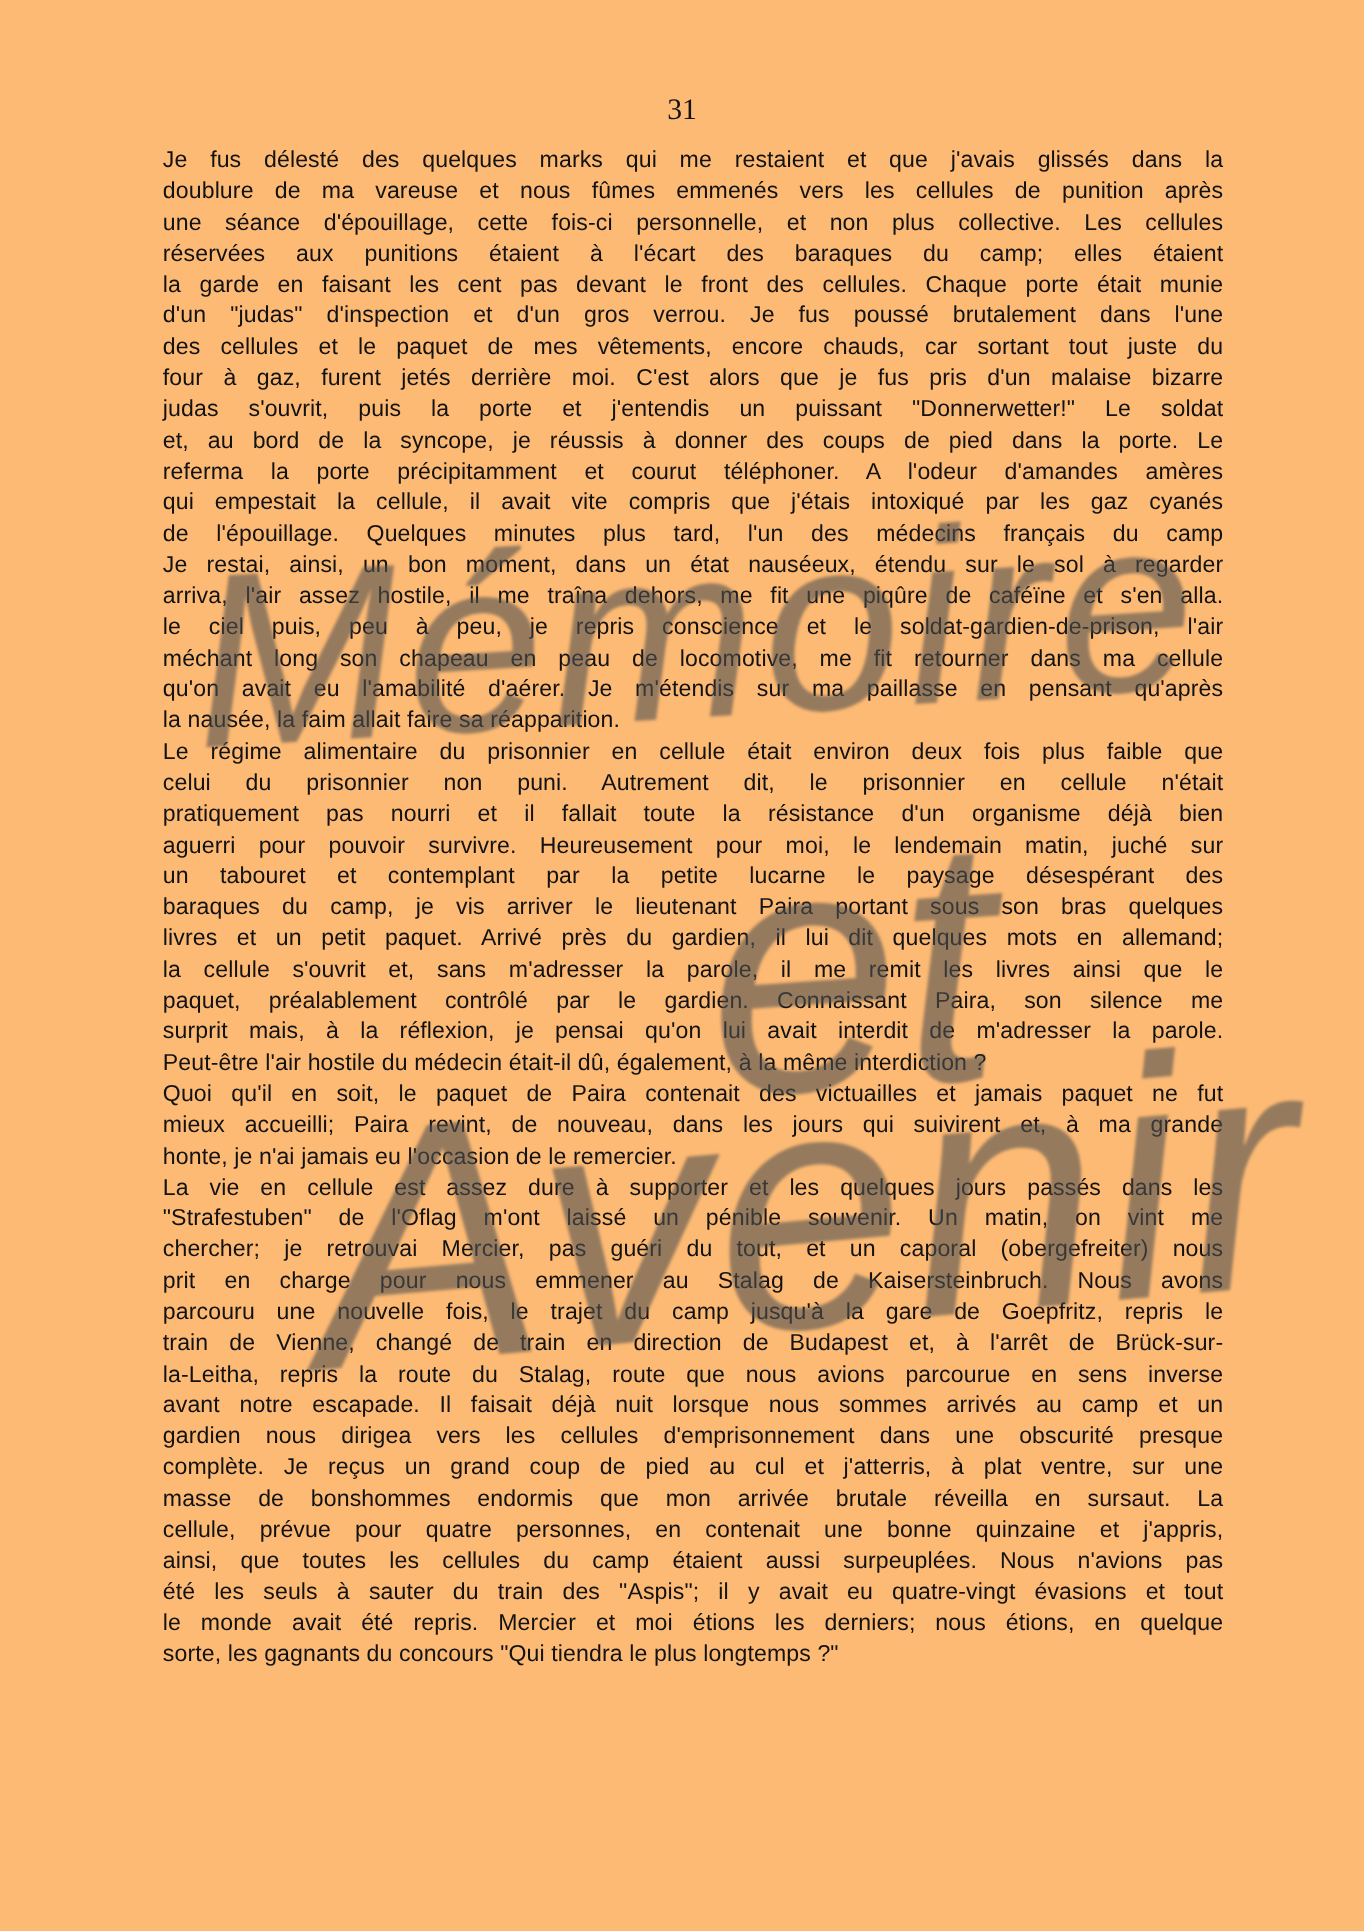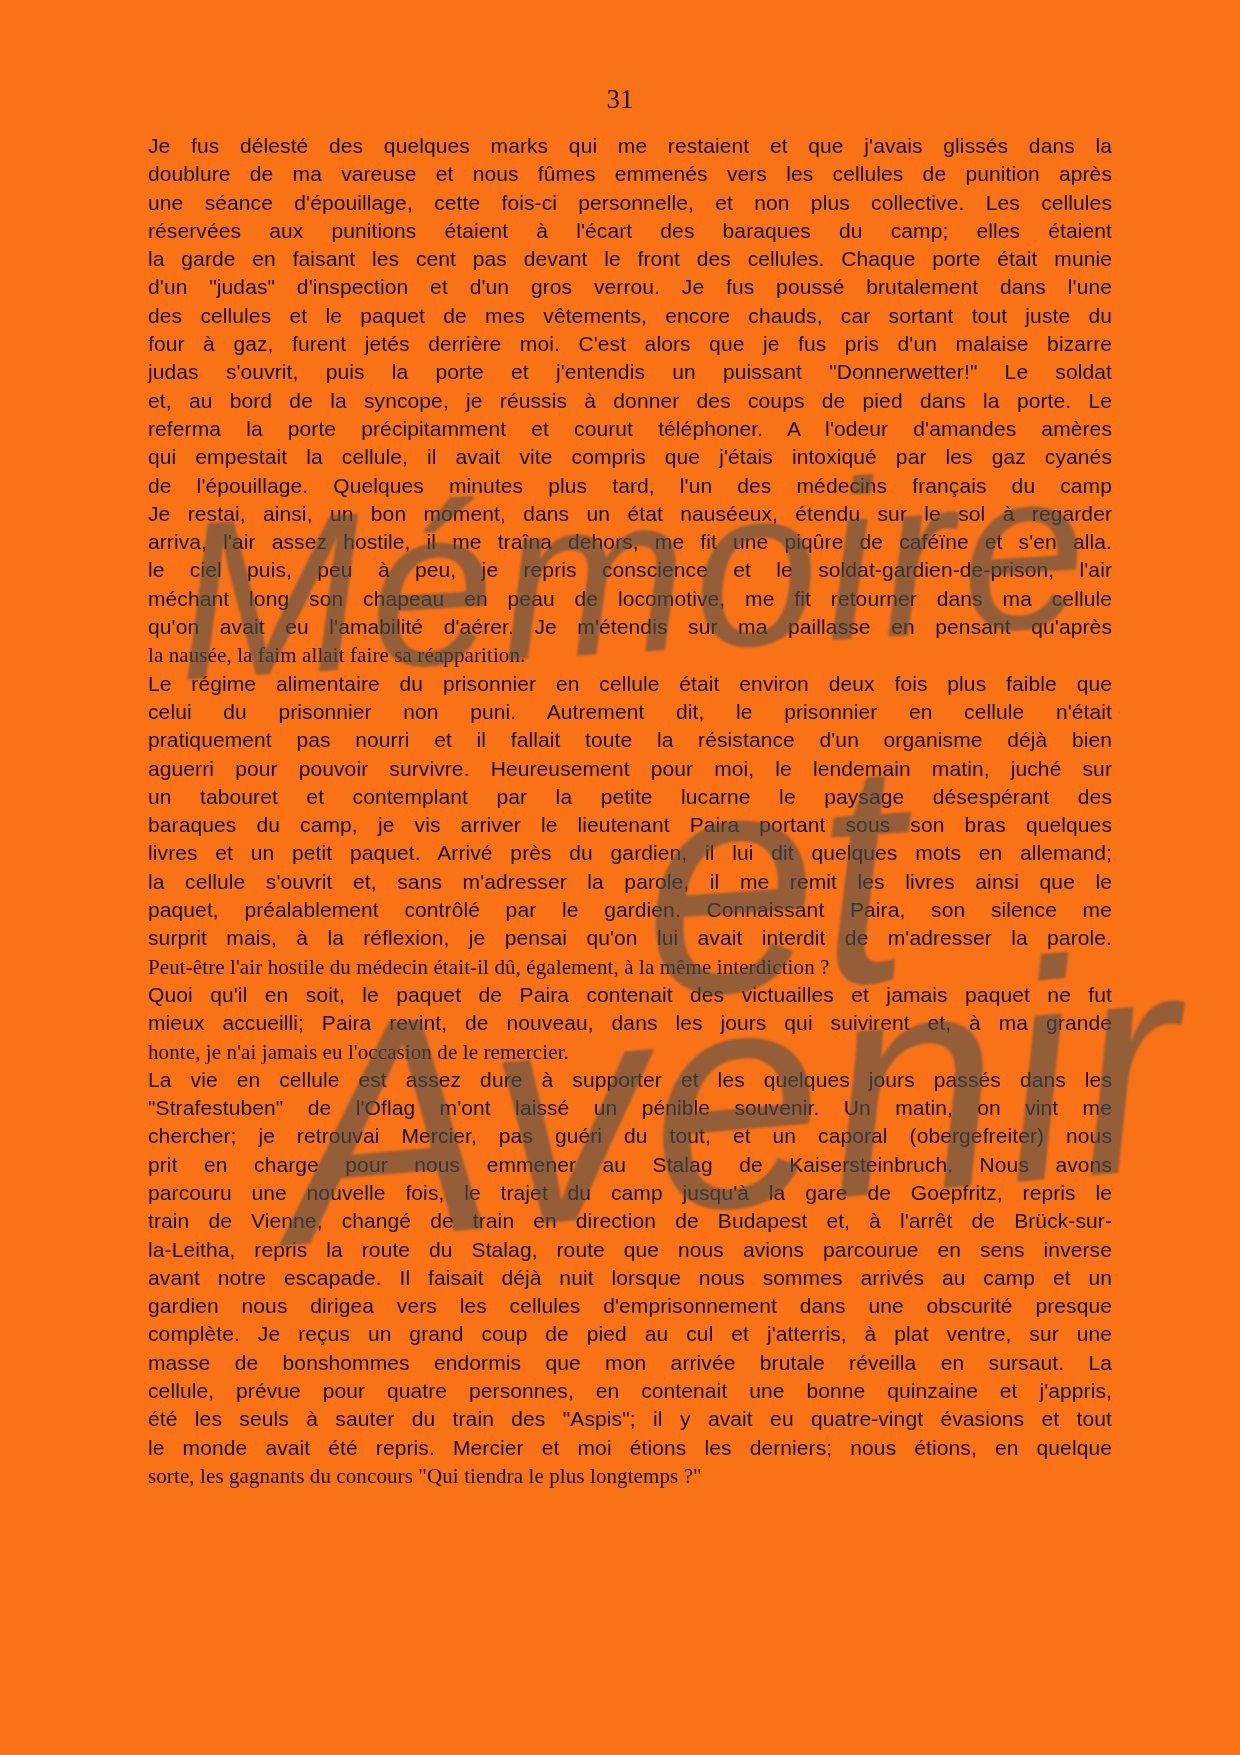--- a/index.html
+++ b/index.html
@@ -4,21 +4,21 @@
 <style>
   html, body {
     margin: 0;
     padding: 0;
     background: #ffffff;
   }
   .page {
     position: relative;
     width: 1240px;
     height: 1755px;
-    background: #f97316;
+    background: #fdba74;
     overflow: hidden;
     font-family: "Liberation Sans", sans-serif;
   }
   .page-number {
     position: absolute;
     top: 84px;
     left: 0;
     width: 100%;
     text-align: center;
     font-family: "Liberation Serif", serif;
@@ -38,21 +38,20 @@
   .para { margin: 0; }
   .line {
     text-align: justify;
     text-align-last: justify;
     height: 28.3px;
     overflow: visible;
     white-space: normal;
   }
   .line.last {
     text-align-last: left;
-    font-family: Liberation Serif, serif;
   }
   .watermark-layer {
     position: absolute;
     left: 0; top: 0; right: 0; bottom: 0;
     pointer-events: none;
     filter: blur(1.3px);
   }
   .wm {
     position: absolute;
     font-style: italic;
@@ -138,20 +137,21 @@
         <div class="line">chercher; je retrouvai Mercier, pas guéri du tout, et un caporal (obergefreiter) nous</div>
         <div class="line">prit en charge pour nous emmener au Stalag de Kaisersteinbruch. Nous avons</div>
         <div class="line">parcouru une nouvelle fois, le trajet du camp jusqu'à la gare de Goepfritz, repris le</div>
         <div class="line">train de Vienne, changé de train en direction de Budapest et, à l'arrêt de Brück-sur-</div>
         <div class="line">la-Leitha, repris la route du Stalag, route que nous avions parcourue en sens inverse</div>
         <div class="line">avant notre escapade. Il faisait déjà nuit lorsque nous sommes arrivés au camp et un</div>
         <div class="line">gardien nous dirigea vers les cellules d'emprisonnement dans une obscurité presque</div>
         <div class="line">complète. Je reçus un grand coup de pied au cul et j'atterris, à plat ventre, sur une</div>
         <div class="line">masse de bonshommes endormis que mon arrivée brutale réveilla en sursaut. La</div>
         <div class="line">cellule, prévue pour quatre personnes, en contenait une bonne quinzaine et j'appris,</div>
+        <div class="line">ainsi, que toutes les cellules du camp étaient aussi surpeuplées. Nous n'avions pas</div>
         <div class="line">été les seuls à sauter du train des "Aspis"; il y avait eu quatre-vingt évasions et tout</div>
         <div class="line">le monde avait été repris. Mercier et moi étions les derniers; nous étions, en quelque</div>
         <div class="line last">sorte, les gagnants du concours "Qui tiendra le plus longtemps ?"</div>
       </div>
     </div>
 
   <div class="watermark-layer">
     <span class="wm wm-1">Mémoire</span>
     <span class="wm wm-2">et</span>
     <span class="wm wm-3">Avenir</span>

